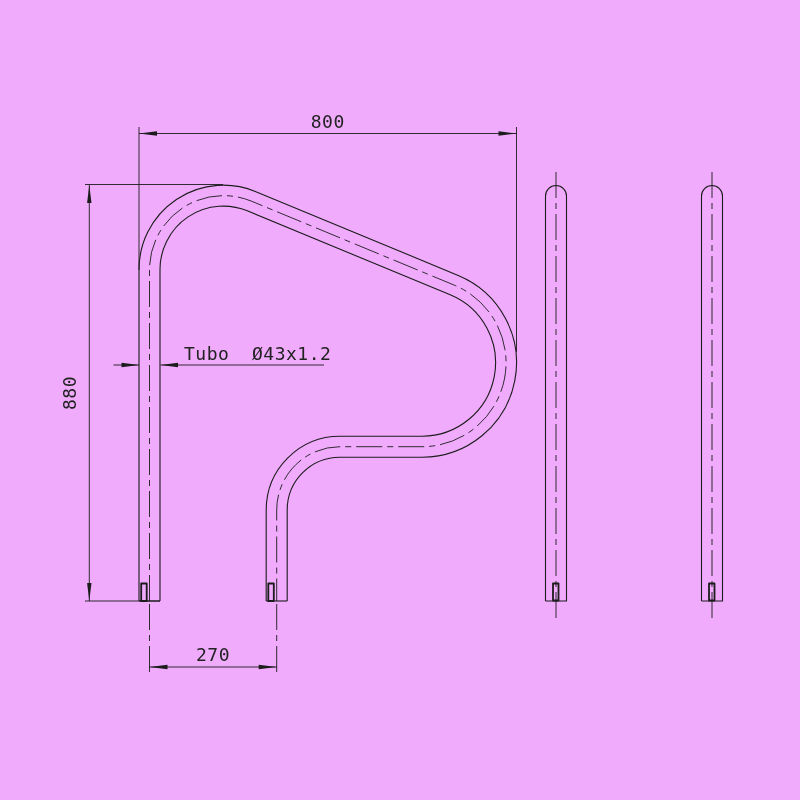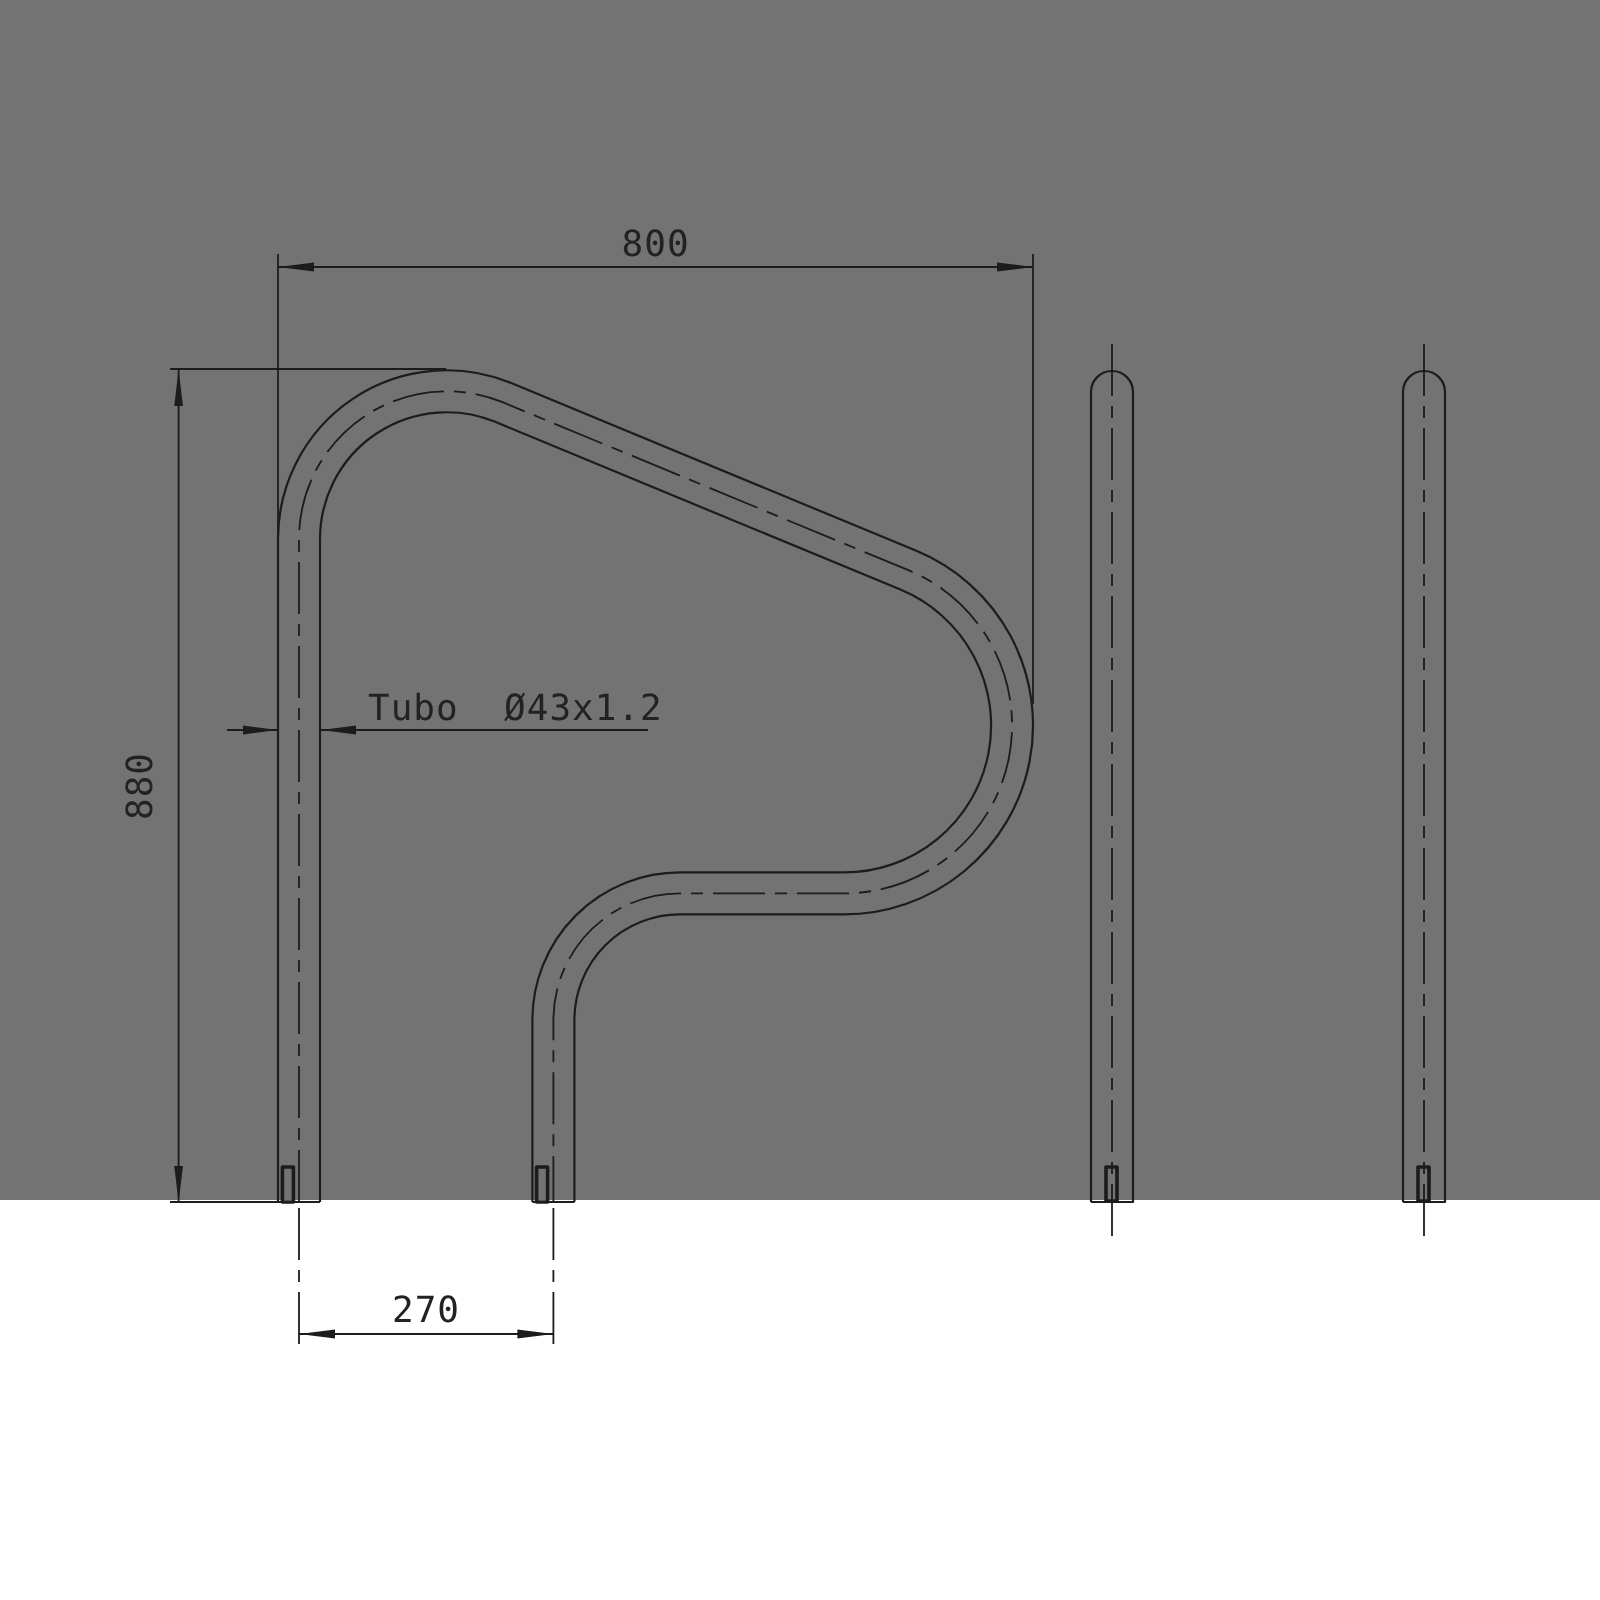--- a/index.html
+++ b/index.html
@@ -6,22 +6,22 @@
     margin: 0;
     padding: 0;
     width: 800px;
     height: 800px;
     background: #ffffff;
     overflow: hidden;
   }
   .canvas-wrap {
     position: relative;
     width: 800px;
-    height: 600px;
-    background: #737373;
+    height: 800px;
+    background: #f0abfc;
   }
   svg { display: block; }
   .cad {
     stroke: #1c1c1c;
     fill: none;
     stroke-width: 1.1;
     stroke-linecap: butt;
     stroke-linejoin: round;
   }
   .thin   { stroke-width: 0.9; }

